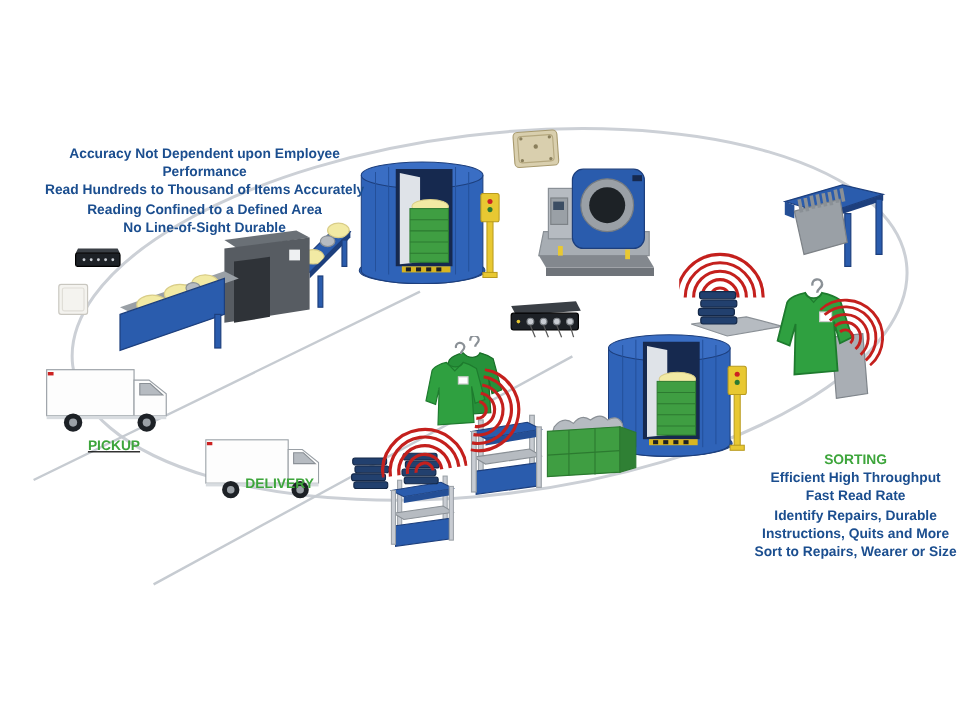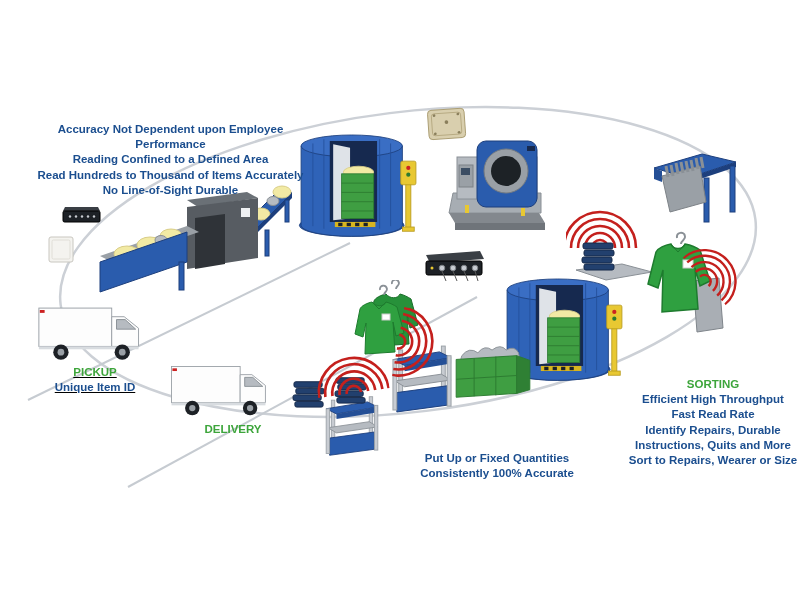--- a/index.html
+++ b/index.html
@@ -343,42 +343,37 @@
       <circle cx="26" cy="51" r="8" fill="#1d2126"></circle>
         <circle cx="26" cy="51" r="3.5" fill="#9aa0a6"></circle>
       <circle cx="90" cy="51" r="8" fill="#1d2126"></circle>
         <circle cx="90" cy="51" r="3.5" fill="#9aa0a6"></circle>
       <rect x="4" y="7" width="5" height="3" fill="#cc2222"></rect>
     </svg>
   </div>
 
   <div class="txt blue fs11" style="left:28px;top:122px;width:285px;">
     <div>Accuracy Not Dependent upon Employee Performance</div>
+    <div>Read Hundreds to Thousand of Items Accurately</div>
     <div>Reading Confined to a Defined Area</div>
-    <div>Read Hundreds to Thousand of Items Accurately</div>
     <div>No Line-of-Sight Durable</div>
   </div>
 
 
   <div class="txt fs11" style="left:25px;top:365px;width:140px;text-decoration:underline;">
     <div class="green">PICKUP</div>
-    <div class="blue">Unique Item ID</div>
-  </div>
-
-  <div class="txt green fs11" style="left:173px;top:422px;width:120px;">
+  </div>
+
+  <div class="txt green fs11" style="left:173px;top:397px;width:120px;">
     <div>DELIVERY</div>
   </div>
 
   <div class="txt fs11" style="left:611px;top:365px;width:204px;margin-top:12px;">
     <div class="green">SORTING</div>
     <div class="blue">Efficient High Throughput</div>
     <div class="blue">Fast Read Rate</div>
     <div class="blue">Identify Repairs, Durable</div>
     <div class="blue">Instructions, Quits and More</div>
     <div class="blue">Sort to Repairs, Wearer or Size</div>
   </div>
 
-  <div class="txt blue fs11" style="left:387px;top:451px;width:220px;">
-    <div>Put Up or Fixed Quantities</div>
-    <div>Consistently 100% Accurate</div>
-  </div>
 
 </div>
 
 </body></html>

